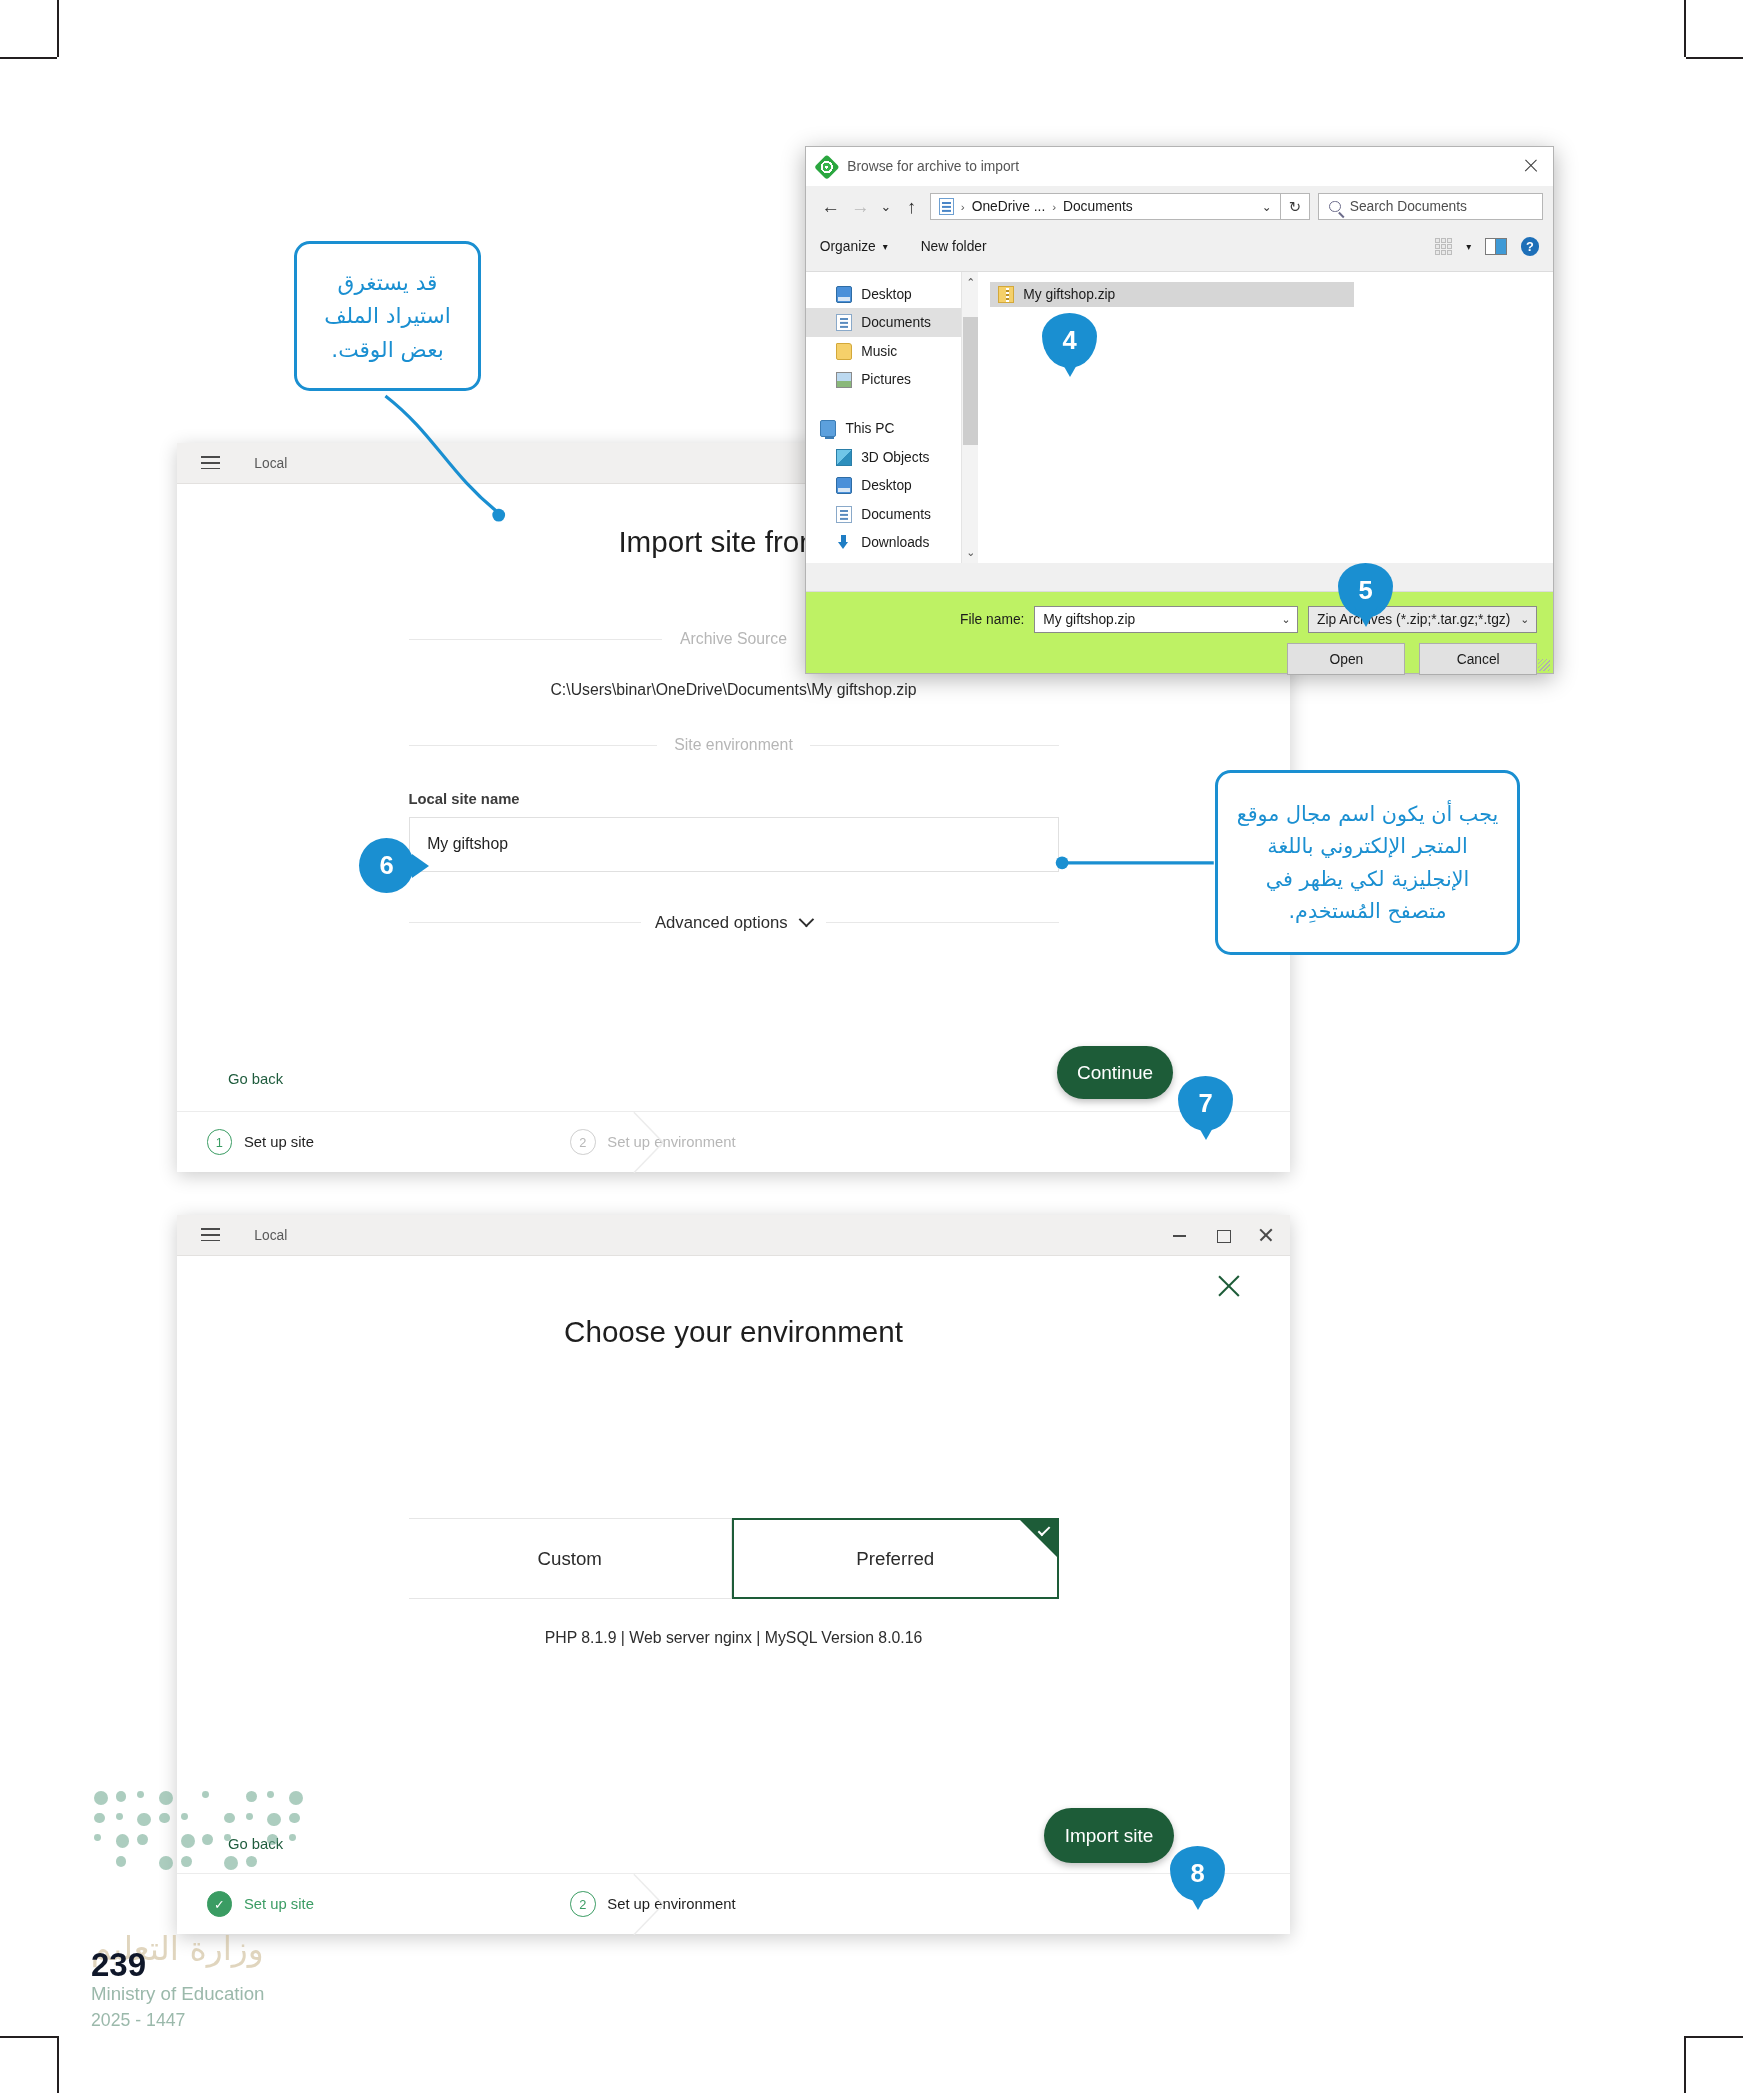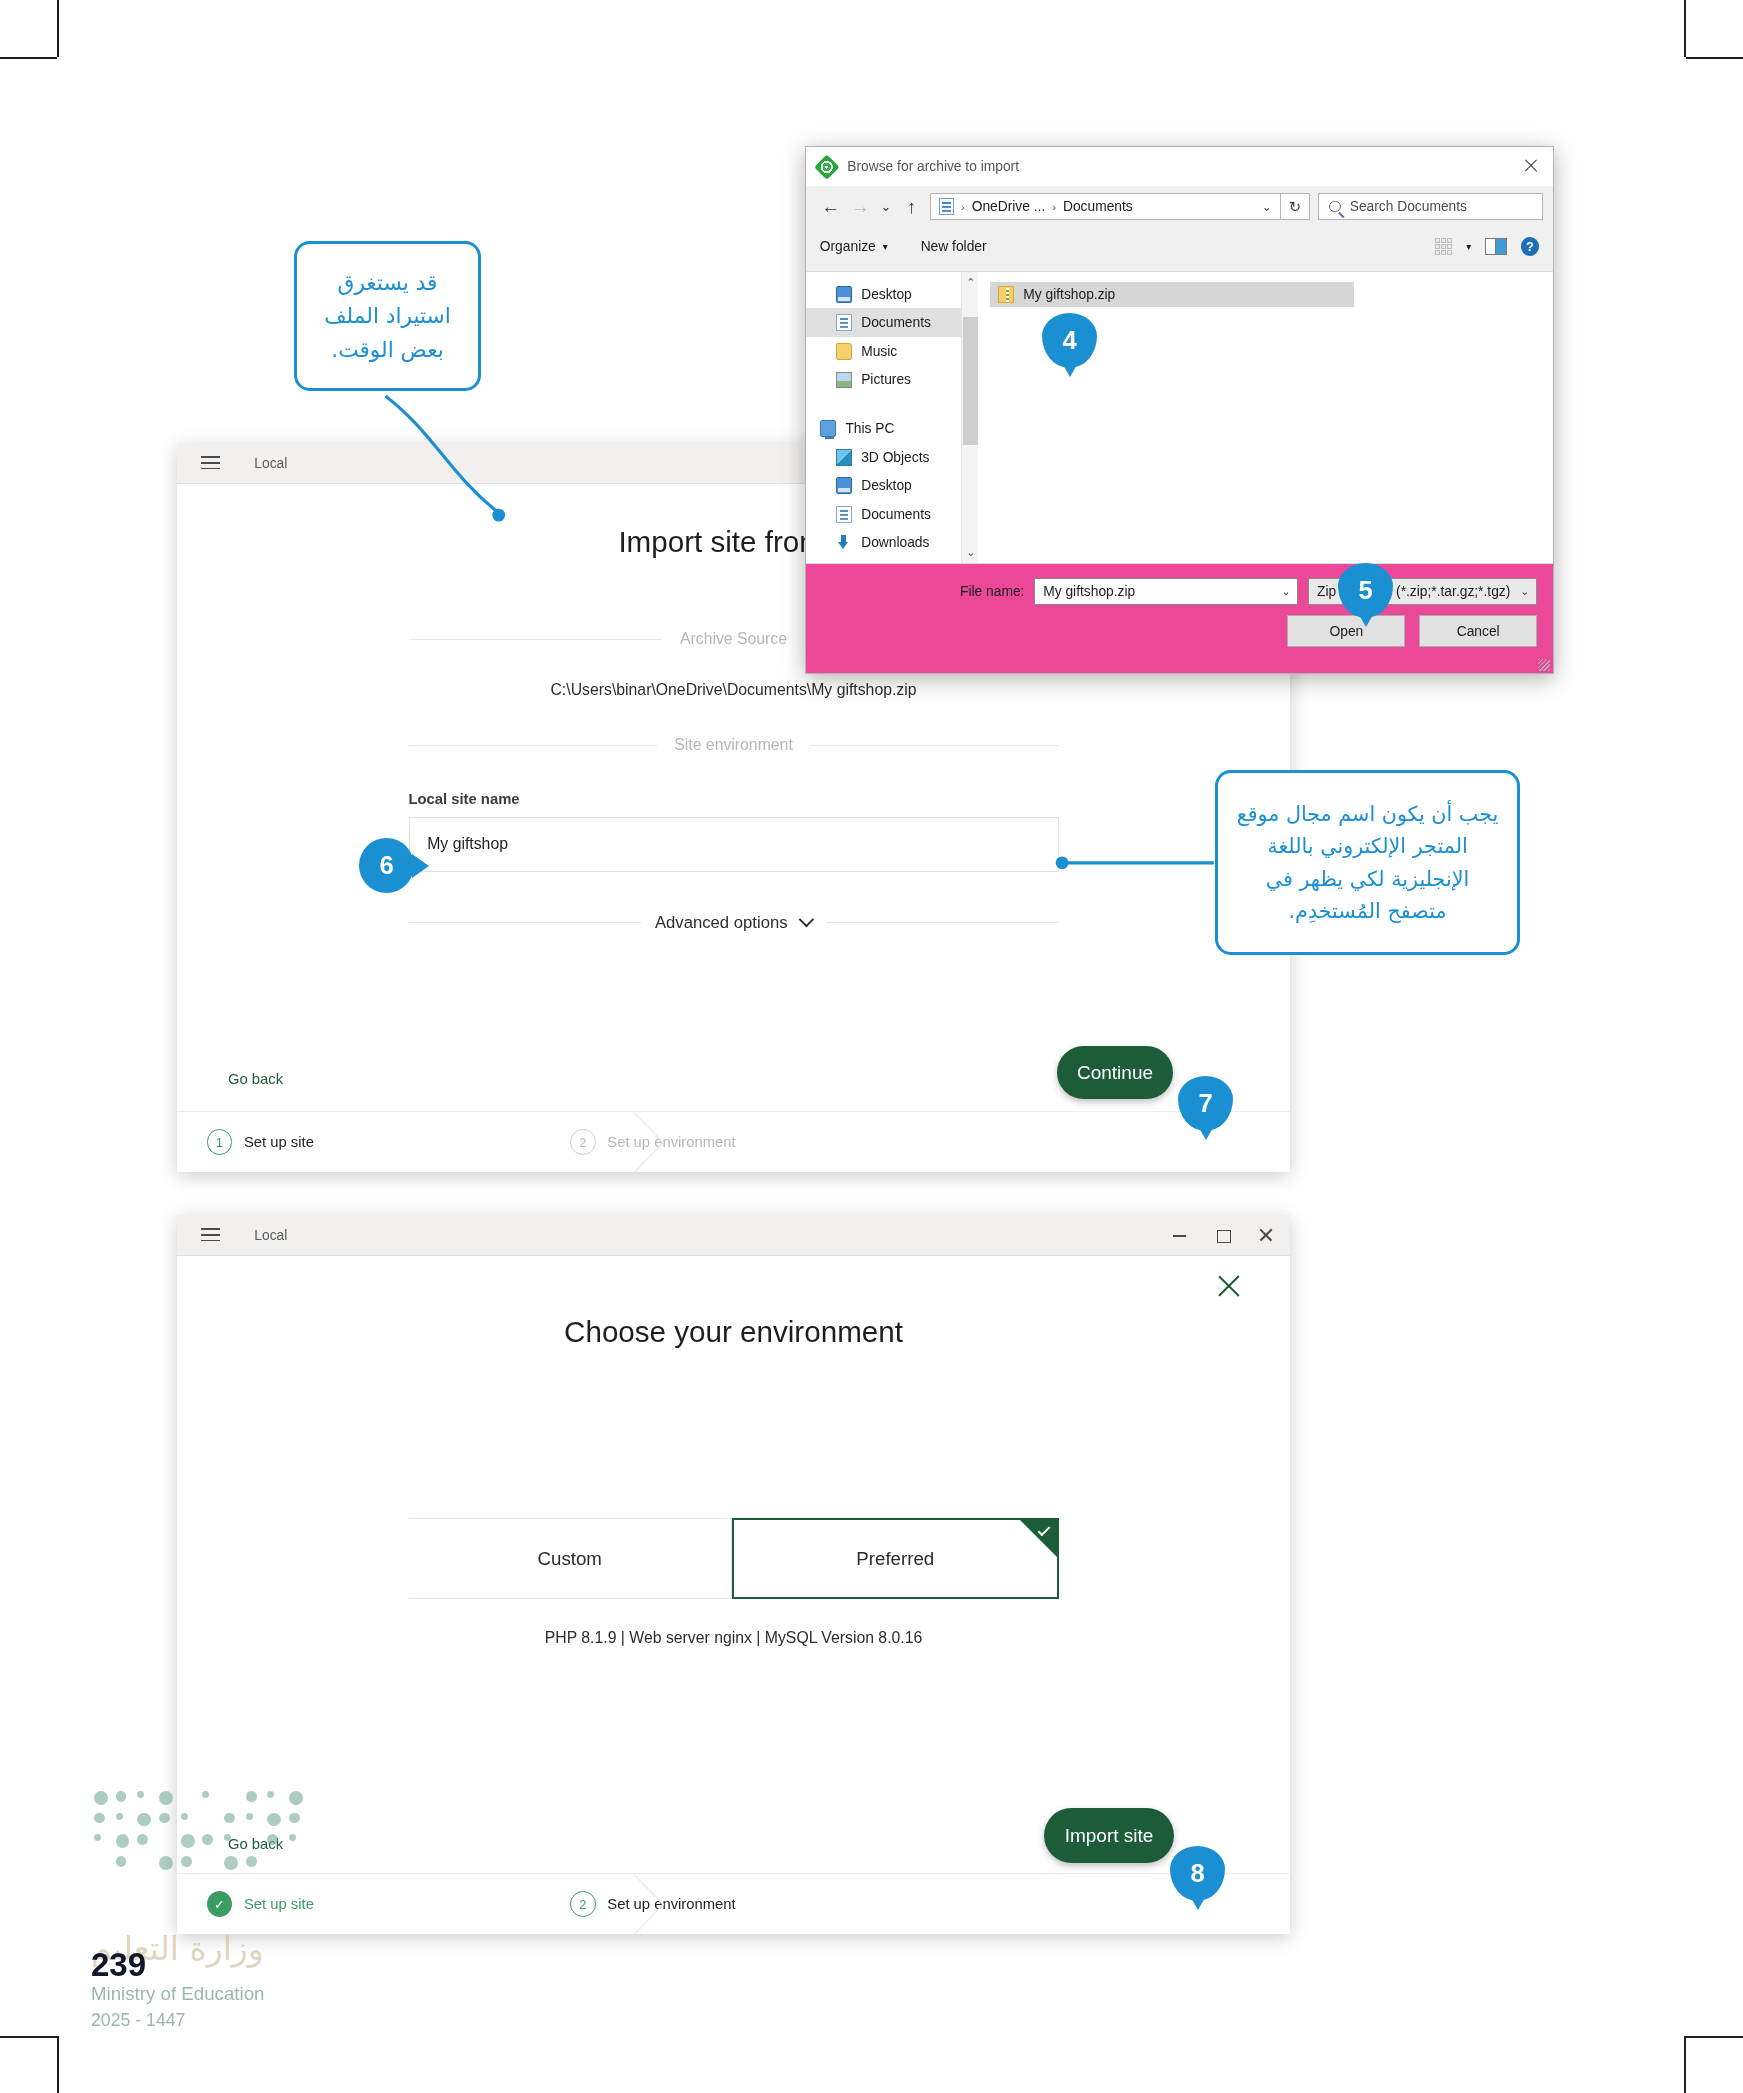--- a/index.html
+++ b/index.html
@@ -206,21 +206,21 @@
   .ic-dl:after { content:""; position:absolute; left:2px; top:7.9px; border-left:5.9px solid transparent;
                  border-right:5.9px solid transparent; border-top:7.9px solid #1f7dc4; }
   .ic-music { background:transparent; color:#1f7dc4; font-size:15.8px; line-height:16.7px; text-align:center; }
   .ic-zip { background:#f5d06a; border:1px solid #d3a83a; }
   .ic-zip:after { content:""; position:absolute; left:6.9px; top:1px; width:3px; height:13.8px;
                   background:repeating-linear-gradient(#fff 0 2px, #b98f28 2px 3.9px); }
 
   .fd-list { flex:1; padding:9.9px 9.9px 0 11.8px; }
   .file-row { height:25.6px; display:flex; align-items:center; gap:8.9px; padding-left:7.9px; font-size:13.8px; background:#d6d6d6; width:364px; }
 
-  .fd-bottom { position:absolute; left:0; right:0; bottom:0; height:110px; background:#ec4899; border-top:1px solid #dcdcdc; }
+  .fd-bottom { position:absolute; left:0; right:0; bottom:0; height:82px; background:#bef264; border-top:1px solid #dcdcdc; }
   .fn-row { display:flex; align-items:center; gap:9.9px; padding:13.8px 15.8px 0 0; justify-content:flex-end; }
   .fn-label { font-size:13.8px; color:#1b1b1b; }
   .fn-input { width:264px; height:27.6px; background:#fff; border:1px solid #8a8a8a;
               display:flex; align-items:center; padding:0 7.9px; font-size:13.8px; position:relative; }
   .fn-input .cv { position:absolute; right:6.9px; font-size:10.8px; color:#3a3a3a; }
   .ft-select { width:229px; height:27.6px; background:#e9e9e9; border:1px solid #8a8a8a;
                display:flex; align-items:center; padding:0 7.9px; font-size:13.8px; position:relative; overflow:hidden; }
   .ft-select .cv { position:absolute; right:6.9px; font-size:10.8px; color:#3a3a3a; }
   .btn-row { display:flex; gap:13.8px; justify-content:flex-end; padding:9.9px 15.8px 0 0; }
   .win-btn { width:118px; height:31.5px; background:#e1e1e1; border:1px solid #adadad;

